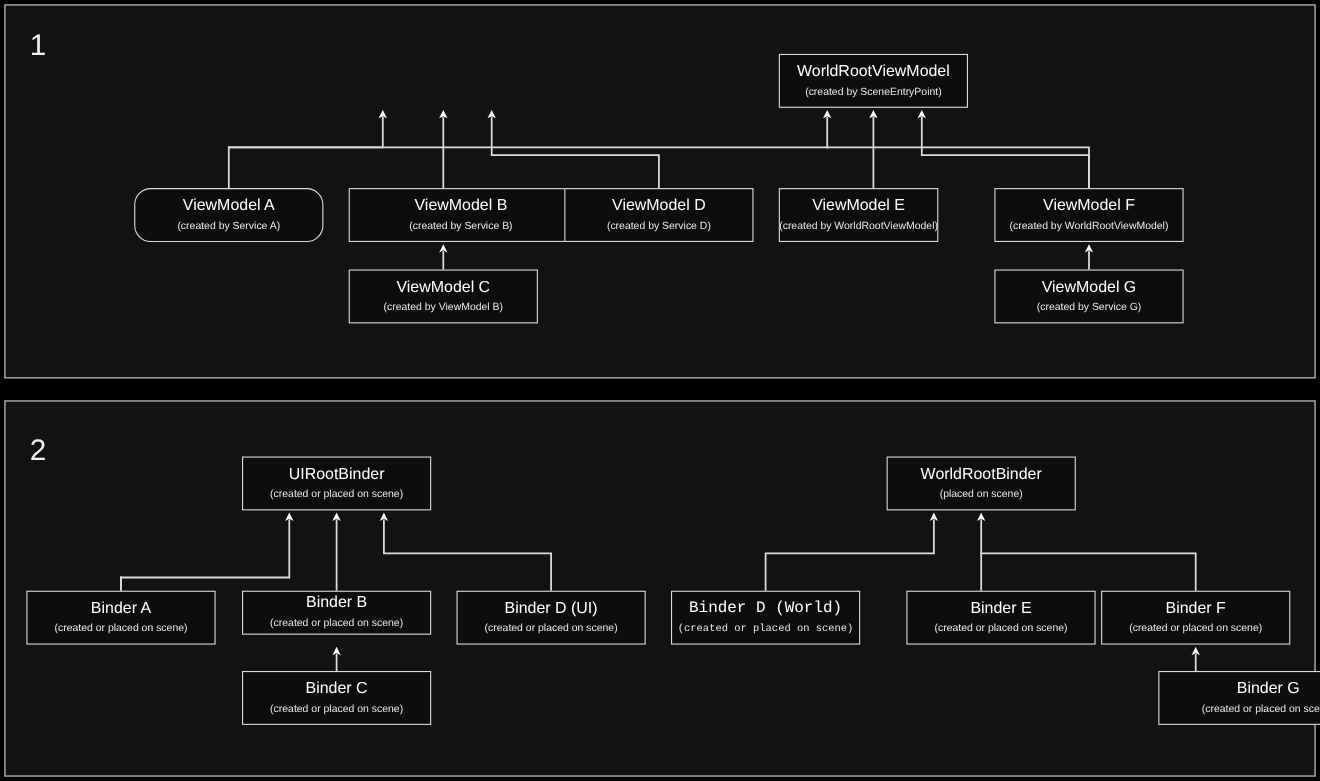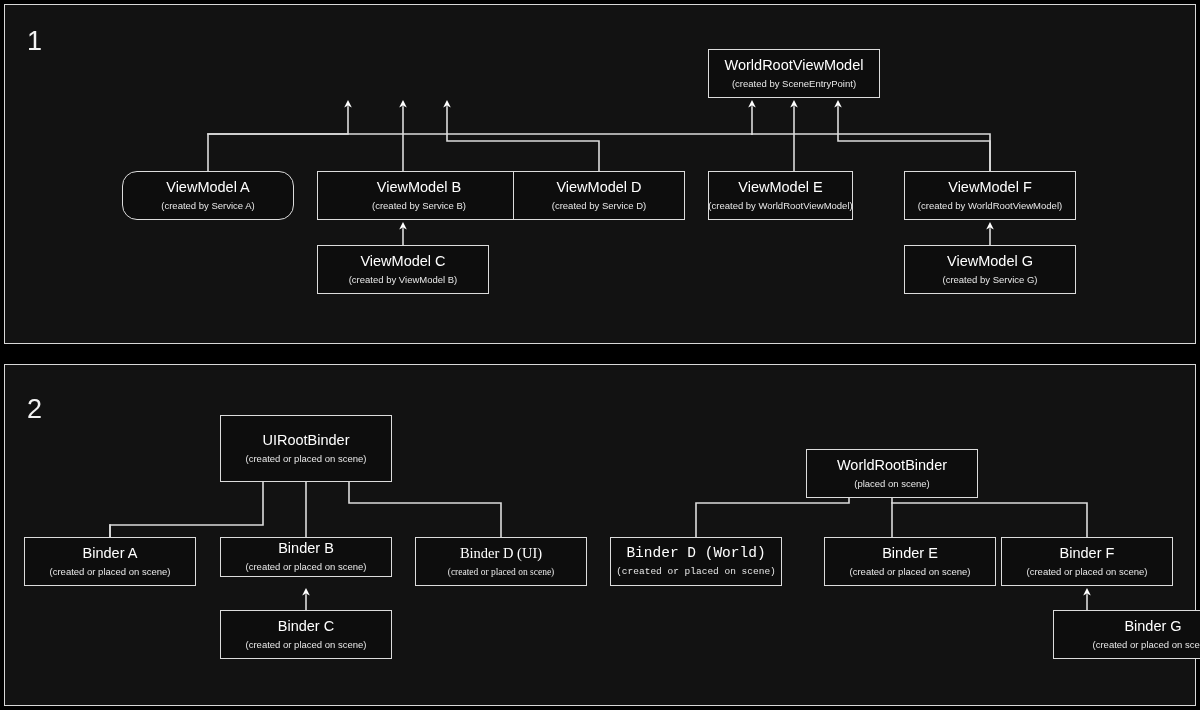--- a/index.html
+++ b/index.html
@@ -161,37 +161,37 @@
   </div>
   <div class="node" id="n-p1-7" style="left: 317px; top: 245px; width: 172px; height: 49px;">
     <div class="title">ViewModel C</div>
     <div class="sub">(created by ViewModel B)</div>
   </div>
   <div class="node" id="n-p1-8" style="left: 904px; top: 245px; width: 172px; height: 49px;">
     <div class="title">ViewModel G</div>
     <div class="sub">(created by Service G)</div>
   </div>
 
-  <div class="node" id="n-p2-0" style="left: 220px; top: 415px; width: 172px; height: 67px;">
+  <div class="node" id="n-p2-0" style="left: 220px; top: 415px; width: 172px; height: 49px;">
     <div class="title">UIRootBinder</div>
     <div class="sub">(created or placed on scene)</div>
   </div>
-  <div class="node" id="n-p2-1" style="left: 806px; top: 415px; width: 172px; height: 49px; margin-top: 34px;">
+  <div class="node" id="n-p2-1" style="left: 806px; top: 415px; width: 172px; height: 49px;">
     <div class="title">WorldRootBinder</div>
     <div class="sub">(placed on scene)</div>
   </div>
   <div class="node" id="n-p2-2" style="left: 24px; top: 537px; width: 172px; height: 49px;">
     <div class="title">Binder A</div>
     <div class="sub">(created or placed on scene)</div>
   </div>
   <div class="node" id="n-p2-3" style="left: 220px; top: 537px; width: 172px; height: 40px;">
     <div class="title">Binder B</div>
     <div class="sub">(created or placed on scene)</div>
   </div>
-  <div class="node" id="n-p2-4" style="left: 415px; top: 537px; width: 172px; height: 49px; font-family: Liberation Serif, serif;">
+  <div class="node" id="n-p2-4" style="left: 415px; top: 537px; width: 172px; height: 49px;">
     <div class="title">Binder D (UI)</div>
     <div class="sub">(created or placed on scene)</div>
   </div>
   <div class="node" id="n-p2-5" style="left: 610px; top: 537px; width: 172px; height: 49px; font-family: Liberation Mono, monospace;">
     <div class="title">Binder D (World)</div>
     <div class="sub">(created or placed on scene)</div>
   </div>
   <div class="node" id="n-p2-6" style="left: 824px; top: 537px; width: 172px; height: 49px;">
     <div class="title">Binder E</div>
     <div class="sub">(created or placed on scene)</div>

